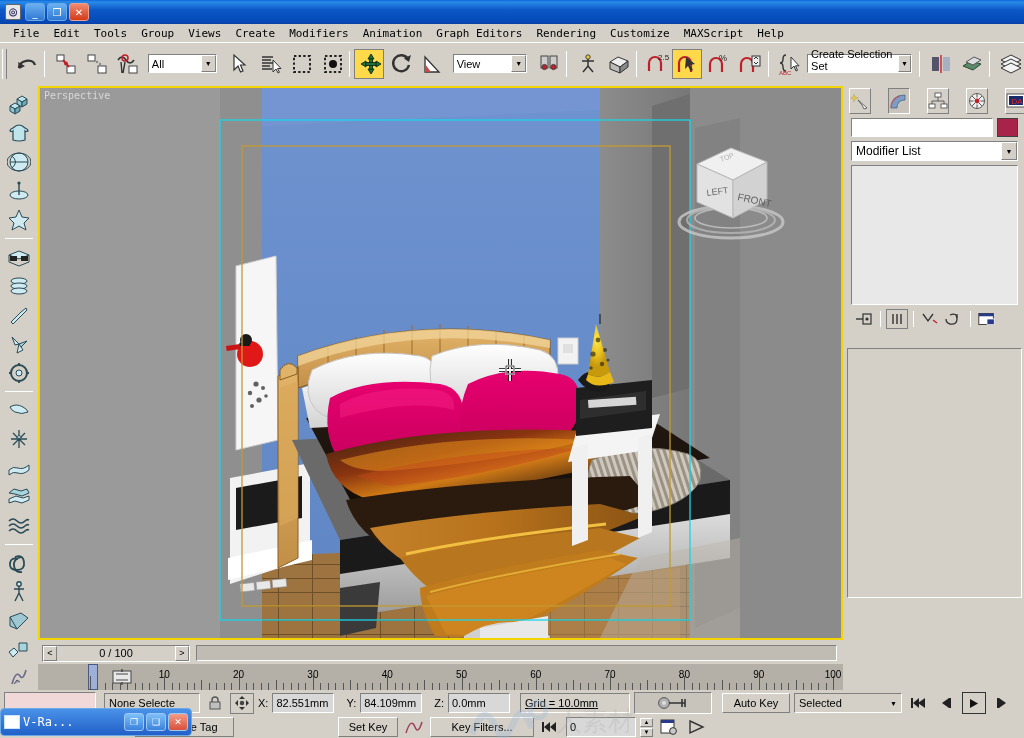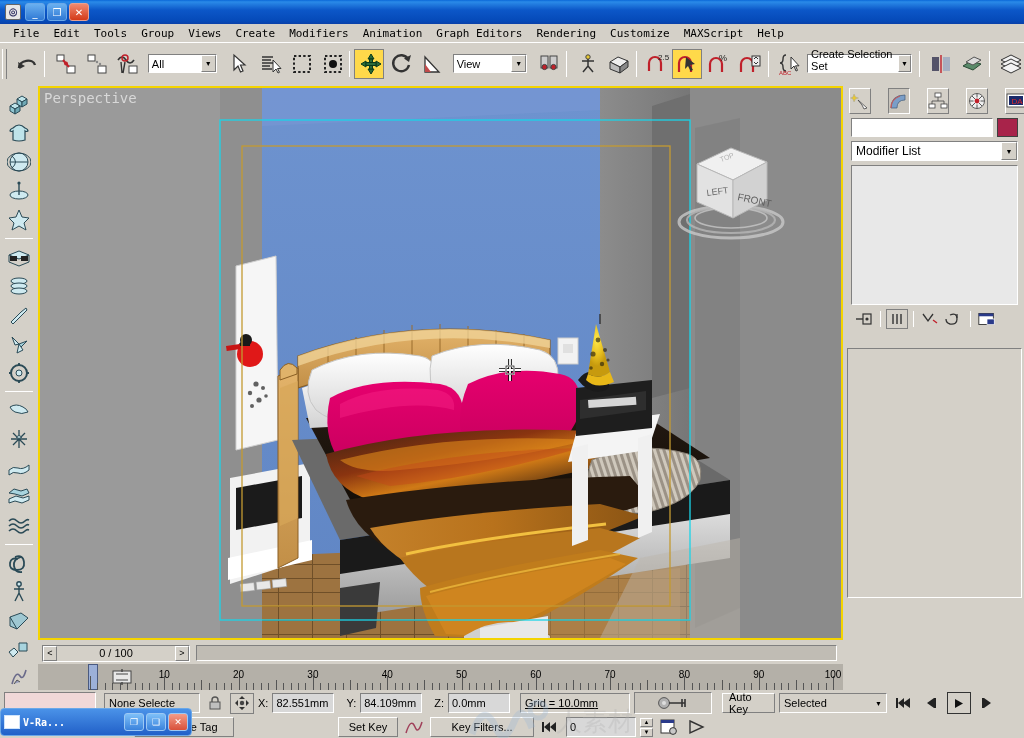--- a/index.html
+++ b/index.html
@@ -84,21 +84,21 @@
   .lbtn { width: 30px; height: 30px; display:flex; align-items:center; justify-content:center; border:1px solid transparent;}
   .lsep { width: 28px; height: 1px; background: #808080; border-bottom: 1px solid #fff; margin: 3px 0; }
 
   
   .vp-wrap {
     position: absolute; left: 38px; top: 86px; width: 805px; height: 554px;
     border: 2px solid #f4d400; background: #9a9a9a; overflow: hidden;
   }
   .vp-label {
     position: absolute; left: 4px; top: 2px; z-index: 20;
-    color: #d8d8d8; font-family: "DejaVu Sans Mono", monospace; font-size: 14px;
+    color: #d8d8d8; font-family: "DejaVu Sans Mono", monospace; font-size: 10px;
   }
   .scene { position: absolute; left: 0; top: 0; width: 801px; height: 550px; }
 
   
   .viewcube { position: absolute; right: 48px; top: 42px; width: 120px; height: 115px; }
 
   
   .trackbar {
     position: absolute; left: 38px; top: 642px; width: 805px; height: 22px;
     background: #d4d0c8; display: flex; align-items: center;
@@ -169,21 +169,21 @@
     font-size: 11px; padding: 0 6px; color:#000;
   }
   .nav-icon { width: 24px; height: 22px; display:flex;align-items:center;justify-content:center;}
 
   .taskbar {
     position: absolute; left: 0; top: 708px; width: 192px; height: 28px;
     background: linear-gradient(to bottom, #4a92e8, #2160c8);
     border: 1px solid #6aa8e8; border-radius: 4px;
     display: flex; align-items: center; padding: 0 3px; gap: 3px;
   }
-  .task-lbl { color:#fff; font-family:"DejaVu Sans Mono", monospace; font-size:10px; font-weight:bold;}
+  .task-lbl { color:#fff; font-family:"DejaVu Sans Mono", monospace; font-size:12px; font-weight:normal;}
   .task-sq { width:16px;height:14px;background:#fff;border:1px solid #cfe4fb;}
   .task-btn { width:20px;height:18px;border-radius:3px;border:1px solid #9cc8f4;
               background: linear-gradient(to bottom,#7ec0f8,#3a82dc);
               display:flex;align-items:center;justify-content:center;color:#fff;font-size:9px;}
   .task-btn.close { background:linear-gradient(to bottom,#f49c88,#d8503a); }
 
   .watermark { position:absolute; pointer-events:none; opacity:.30; }
 </style>
 </head>
 <body>
@@ -1030,21 +1030,21 @@
       <span style="font-size:11px;margin-left:8px;">Z:</span>
       <div class="sb-input" style="width:62px;">0.0mm</div>
       <div class="sb-field" style="width:110px;margin-left:6px;text-decoration:underline;">Grid = 10.0mm</div>
       <div style="width:78px;height:22px;border:1px solid #808080;border-right-color:#fff;border-bottom-color:#fff;display:flex;align-items:center;justify-content:center;background:#c8c4bc;">
         <svg width="42" height="16" viewBox="0 0 42 16">
             <circle cx="12" cy="8" r="5.4" fill="#b0b0b0" stroke="#555"></circle>
             <circle cx="12" cy="8" r="2" fill="#ddd"></circle>
             <path d="M17 8 h16 M30 4 v8 M33 4 v8" stroke="#333" stroke-width="1.6"></path>
           </svg>
       </div>
-      <div class="sb-btn" style="width:53px;margin-left:6px;">Auto Key</div>
+      <div class="sb-btn" style="width:68px;margin-left:6px;">Auto Key</div>
       <div class="sb-field" style="width:108px;">
         <span>Selected</span>
         <span style="margin-left:auto;font-size:7px;">▼</span>
       </div>
       <div class="nav-icon">
         <svg width="18" height="14" viewBox="0 0 18 14">
             <rect x="2" y="2" width="2" height="10" fill="#222"></rect>
             <path d="M16 2 L9 7 L16 12 Z" fill="#222"></path>
             <path d="M10 2 L4 7 L10 12 Z" fill="#222"></path>
           </svg>

